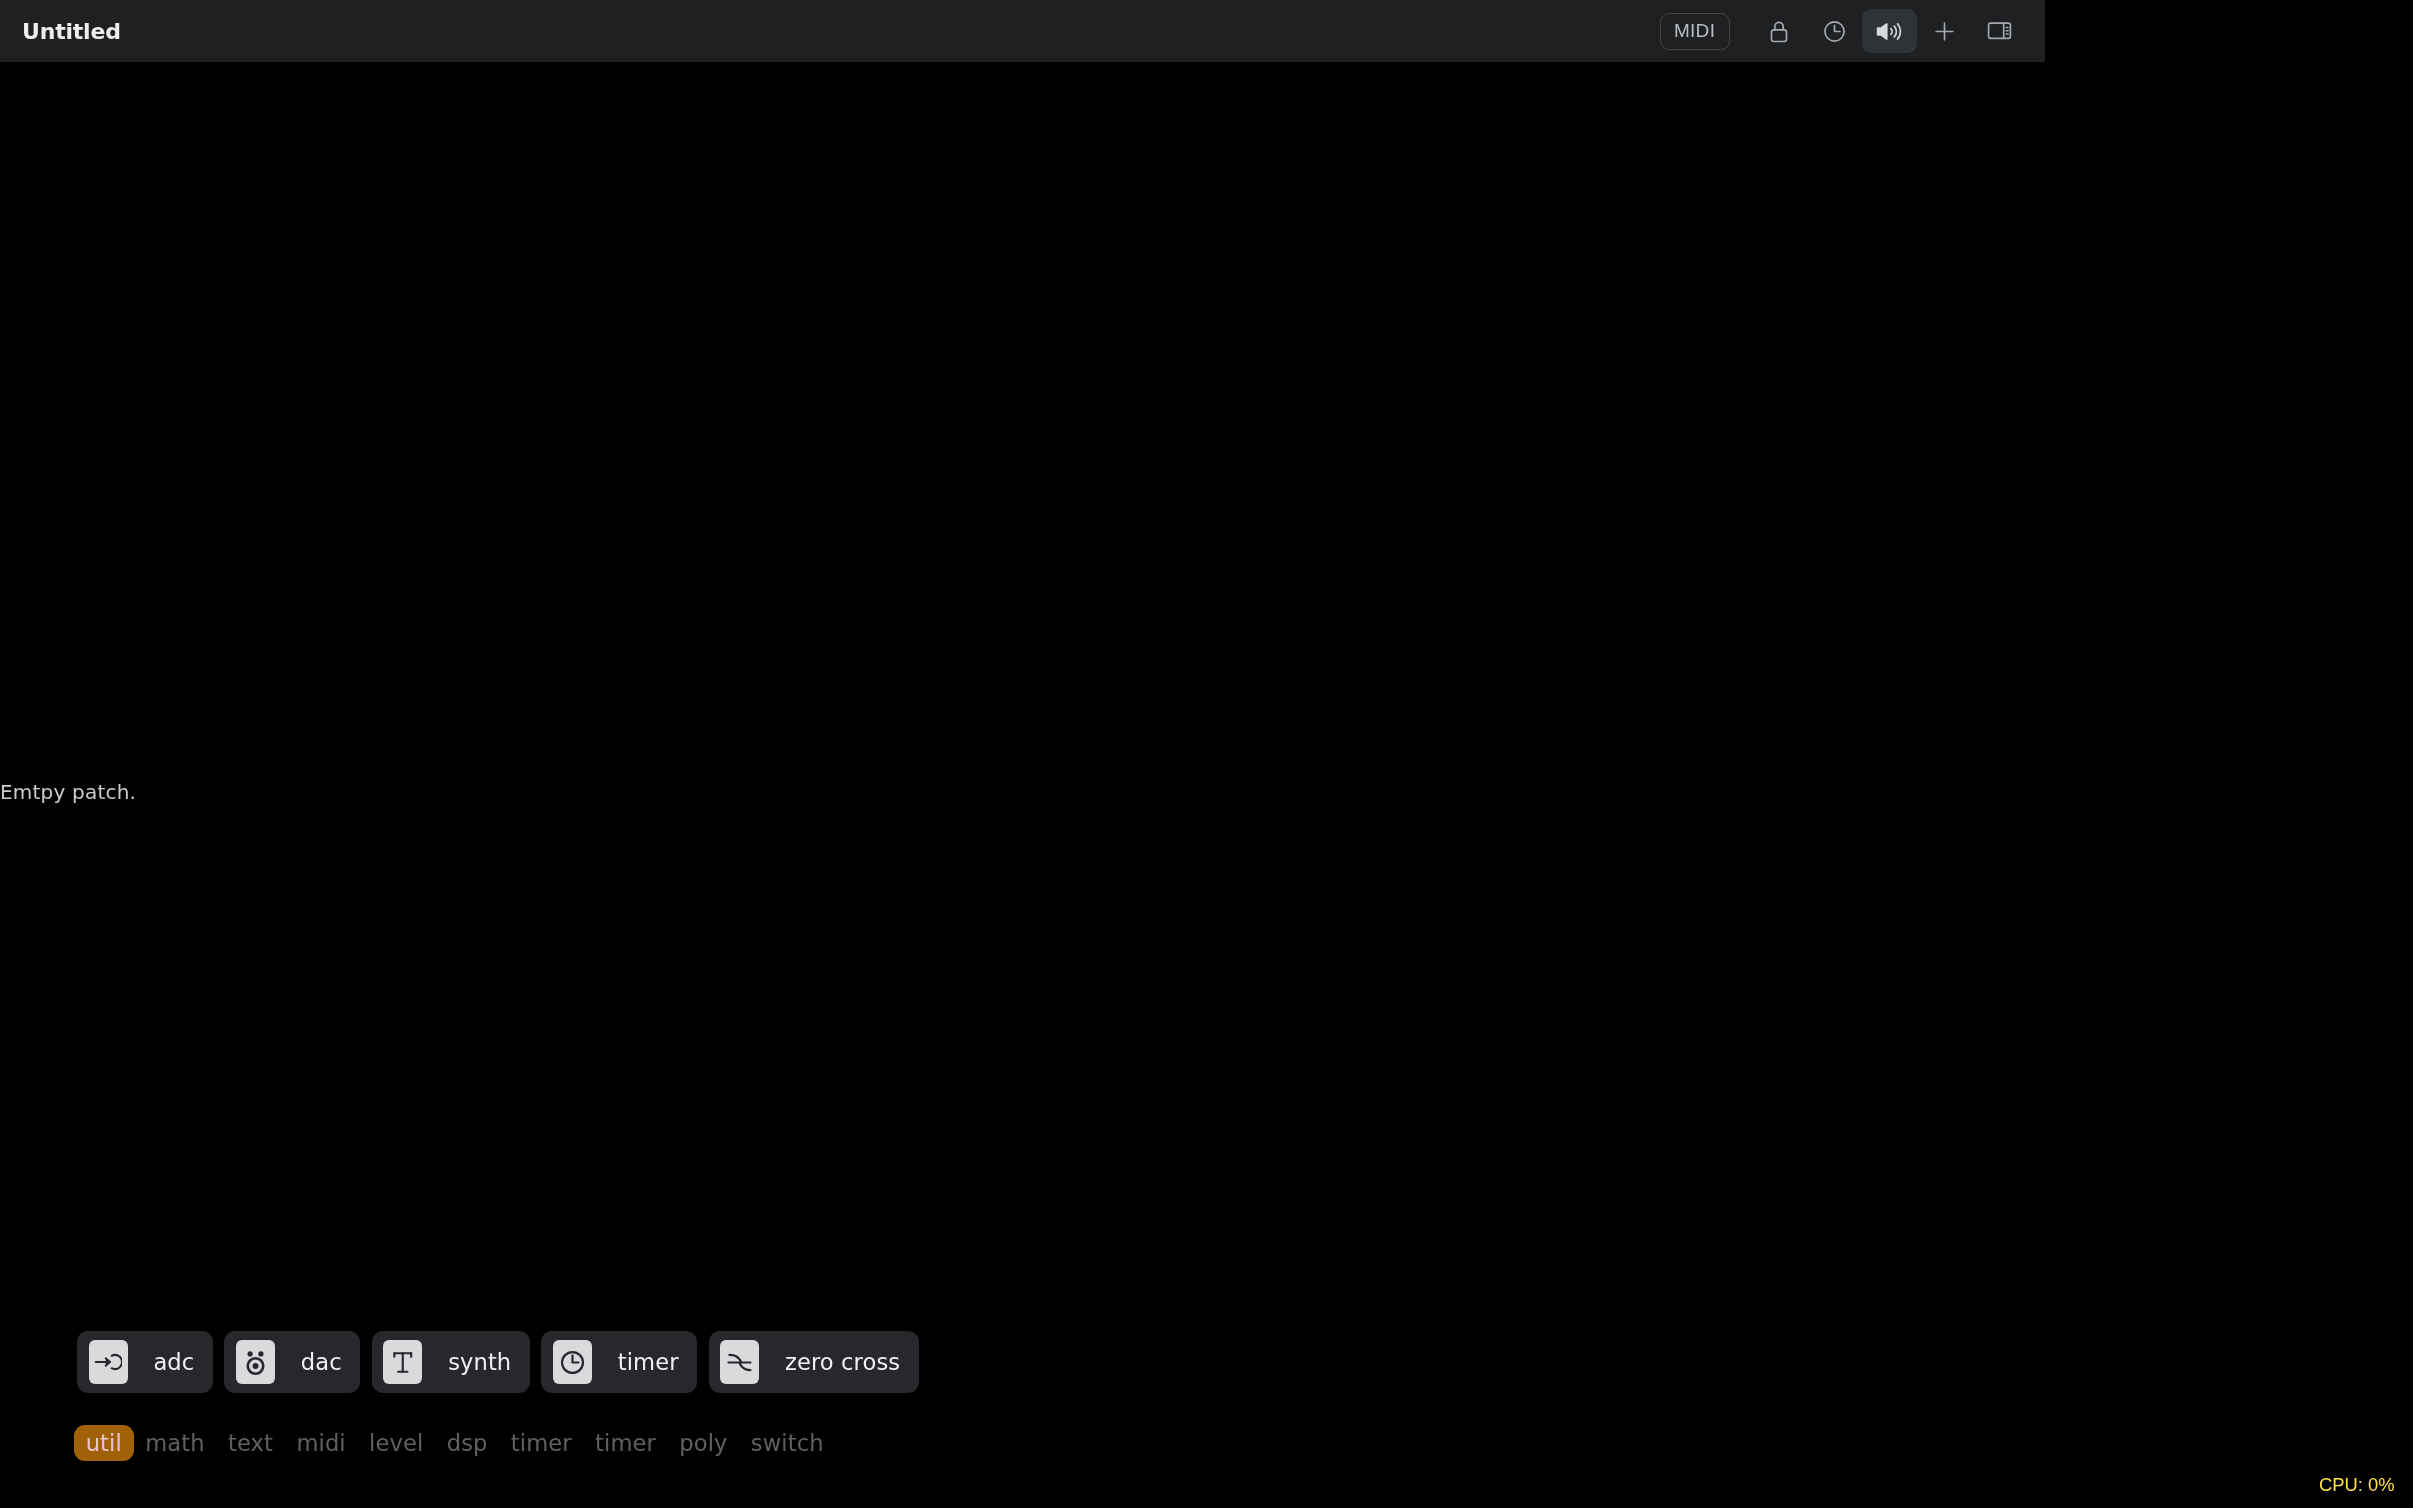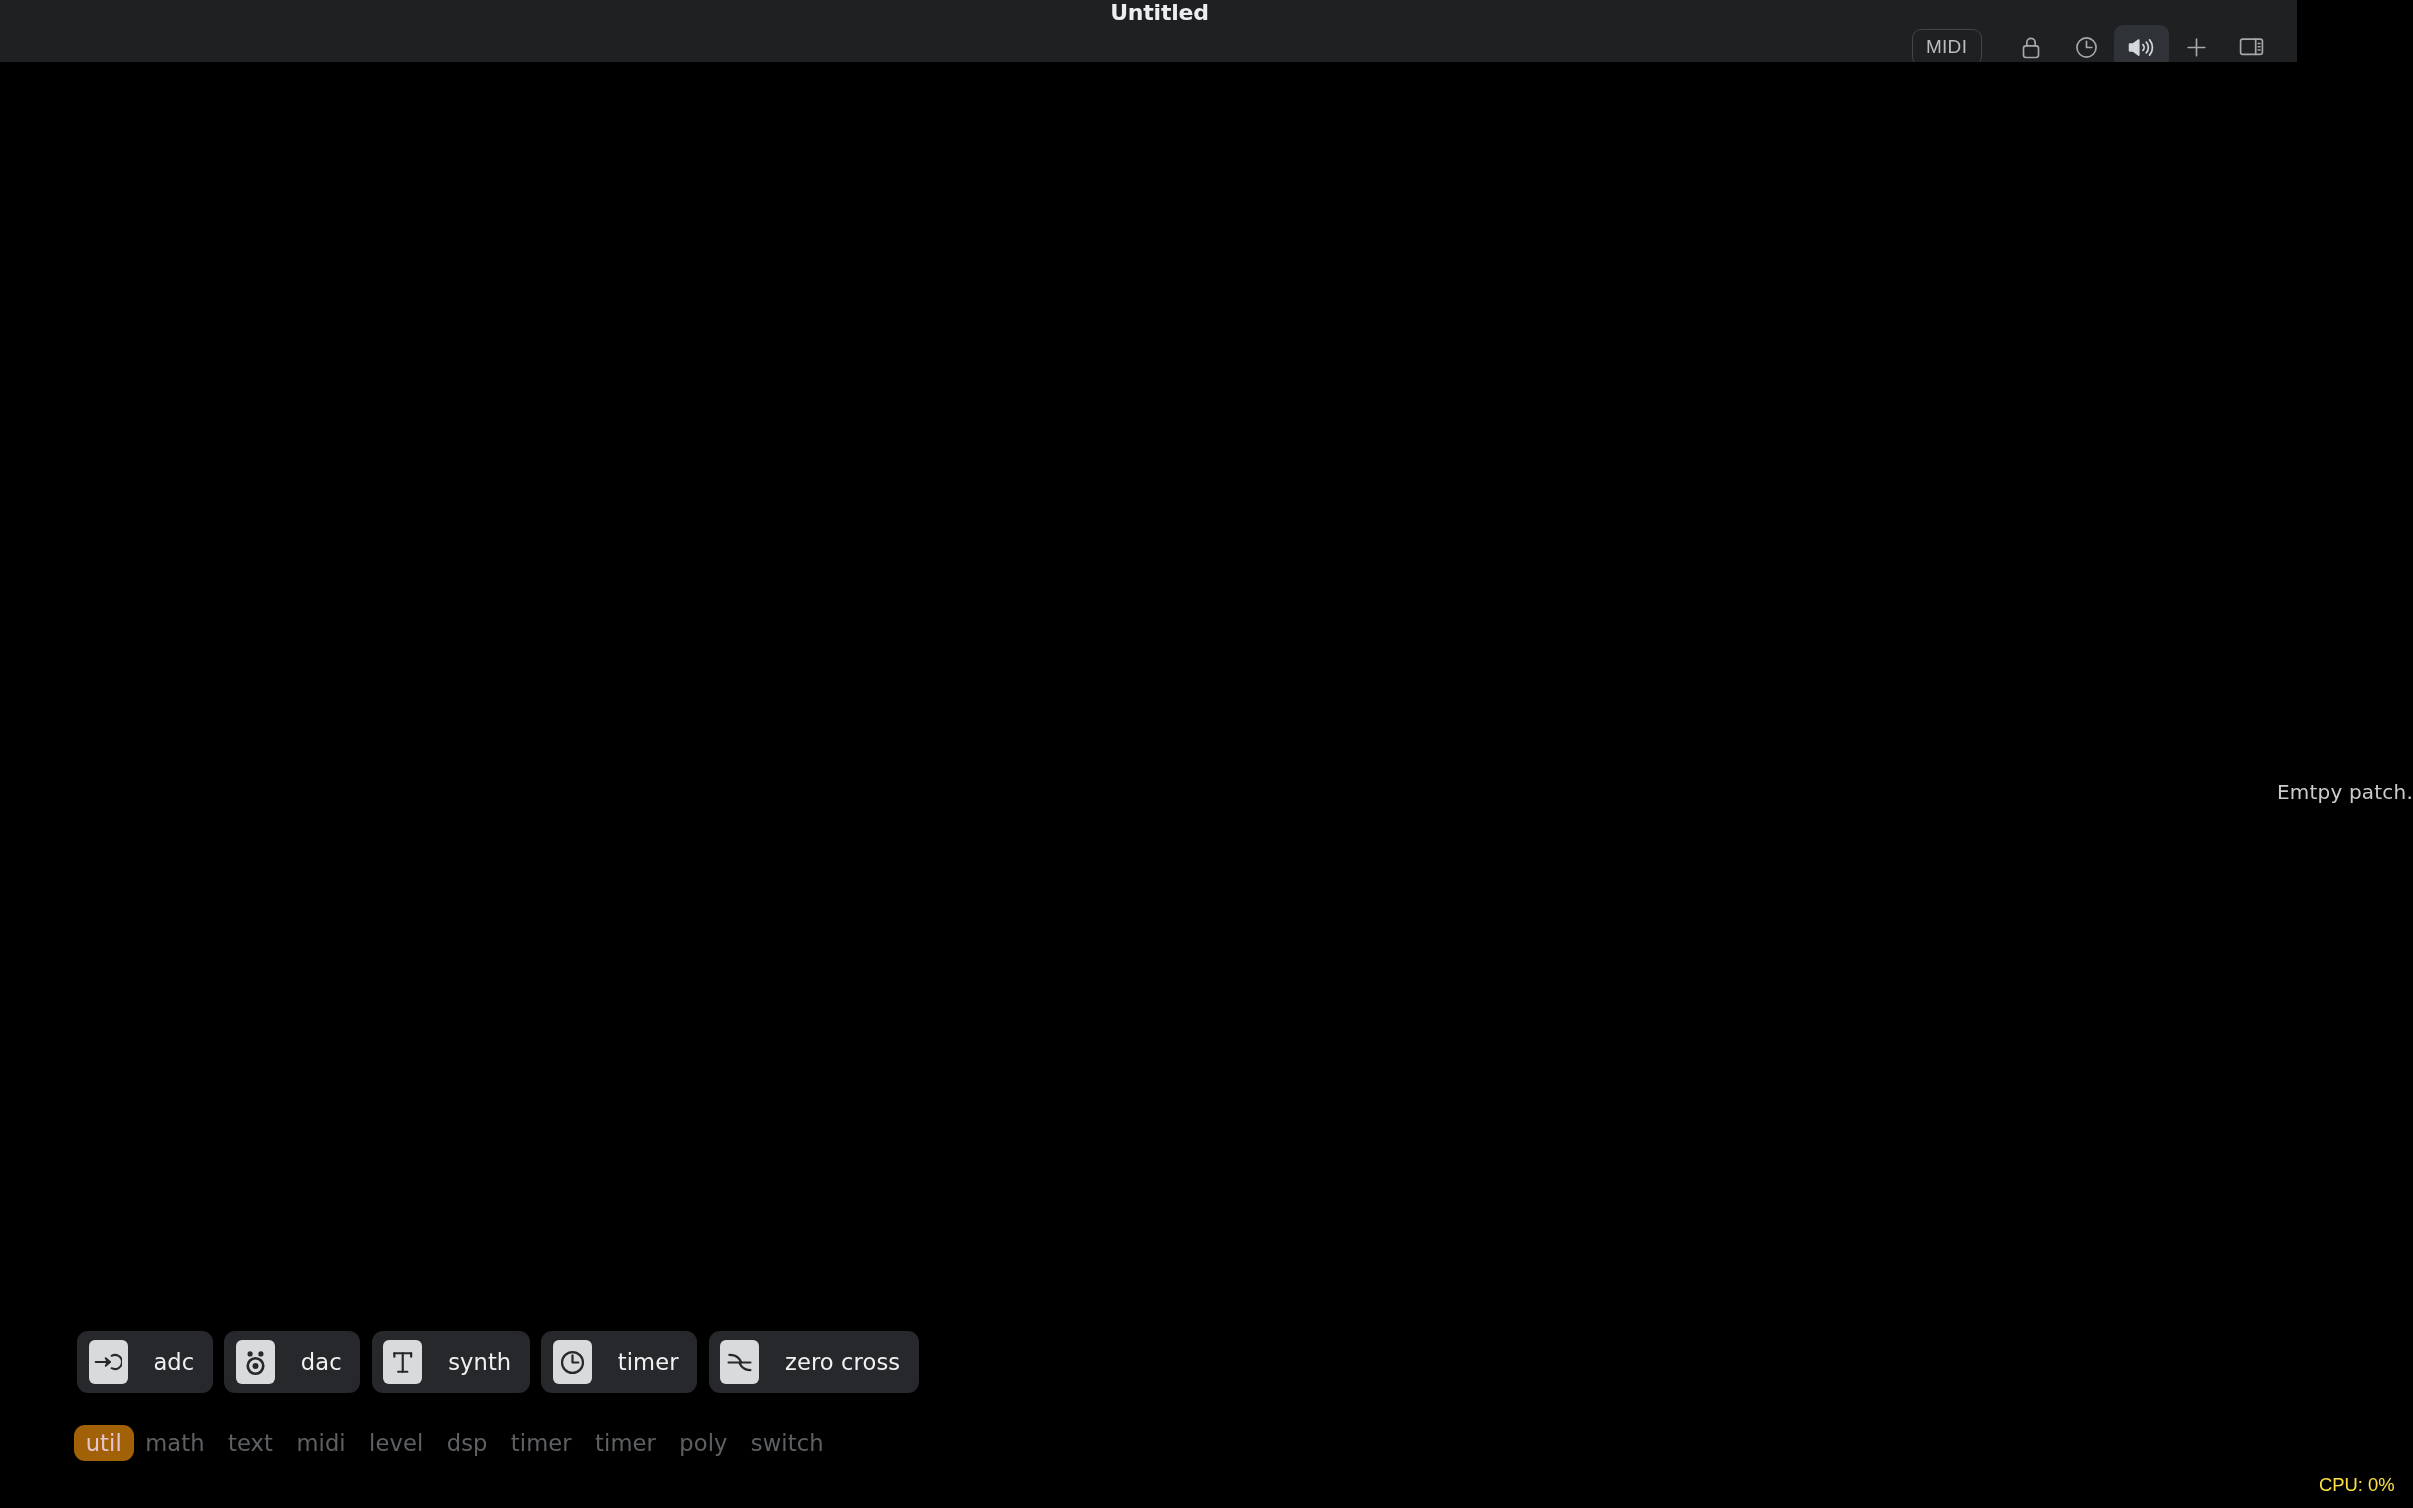--- a/index.html
+++ b/index.html
@@ -6,23 +6,23 @@
   html, body {
     width:2413px; height:1508px;
     background:#000;
     font-family:"DejaVu Sans", sans-serif;
     overflow:hidden;
   }
 
   
   #titlebar {
     position:absolute; top:0; left:0;
-    width:2297px; height:62px;
+    width:2045px; height:62px;
     background:#1e2022;
-    display:flex; align-items:center;flex-direction:column;
+    display:flex; align-items:center;
   }
   #doc-title {
     margin-left:22px;
     font-size:22px;
     font-weight:bold;
     color:#eceef0;
     letter-spacing:-0.2px;
     white-space:nowrap;
   }
   #toolbar {
@@ -54,21 +54,21 @@
   #canvas {
     position:absolute;
     top:62px; left:0;
     width:2413px; height:1446px;
     background:#000;
   }
   #empty-label {
     position:absolute;
     left:0; right:0;
     top:718px;
-    text-align:right;
+    text-align:left;
     color:#c9cbcd;
     font-size:20px;
     font-family:"DejaVu Sans", sans-serif;
     letter-spacing:0.2px;
   }
 
   
   #palette {
     position:absolute;
     left:77px;

